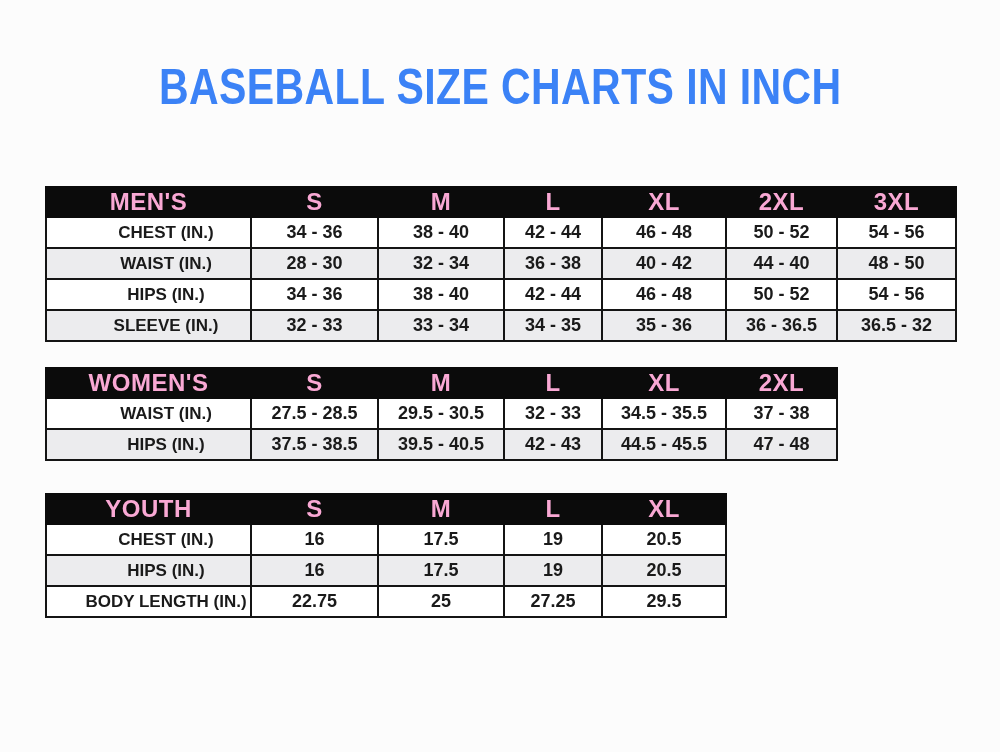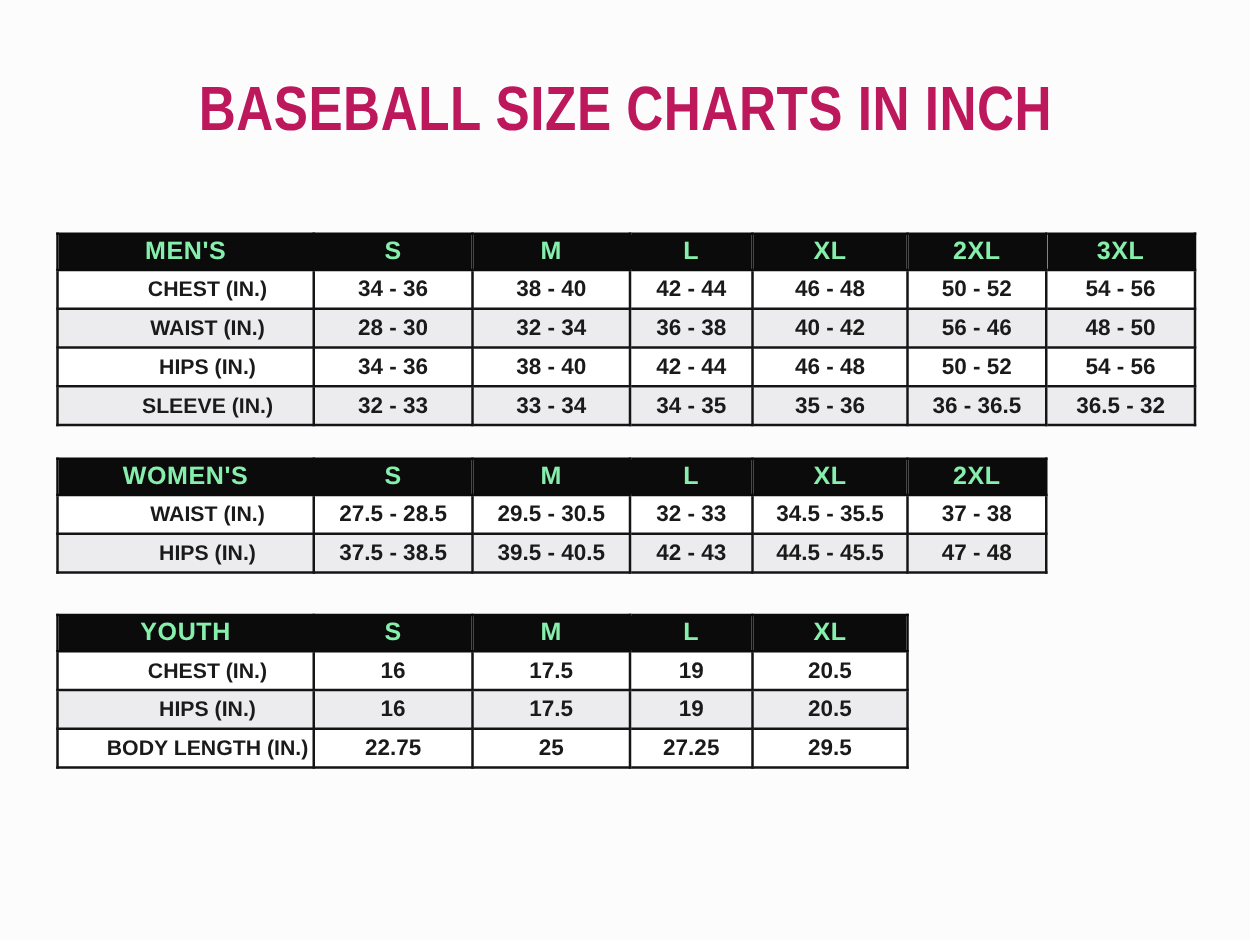--- a/index.html
+++ b/index.html
@@ -19,21 +19,21 @@
     height: 752px;
     position: relative;
   }
   h1.page-title {
     margin: 0;
     padding-top: 62px;
     text-align: center;
     font-size: 50px;
     line-height: 1.0;
     font-weight: bold;
-    color: #be185d;
+    color: #3b82f6;
     white-space: nowrap;
   }
   h1.page-title .title-inner {
     display: inline-block;
     transform: scaleX(0.82);
     transform-origin: center;
     letter-spacing: 0.5px;
   }
   .tables {
     margin-left: 45px;
@@ -51,23 +51,23 @@
     border: 2px solid #141414;
     text-align: center;
     vertical-align: middle;
     padding: 0;
     font-weight: bold;
     white-space: nowrap;
     overflow: hidden;
   }
   .size-table thead th {
     background: #0b0b0b;
-    color: #86efac;
+    color: #f9a8d4;
     height: 27px;
-    font-size: 20px;
+    font-size: 24px;
     letter-spacing: 0.5px;
     border-color: #0b0b0b;
   }
   .size-table tbody th,
   .size-table tbody td {
     height: 29px;
     font-size: 18px;
     color: #1a1a1a;
   }
   .size-table tbody th {
@@ -116,21 +116,21 @@
             <td>46 - 48</td>
             <td>50 - 52</td>
             <td>54 - 56</td>
           </tr>
           <tr>
             <th>WAIST (IN.)</th>
             <td>28 - 30</td>
             <td>32 - 34</td>
             <td>36 - 38</td>
             <td>40 - 42</td>
-            <td>56 - 46</td>
+            <td>44 - 40</td>
             <td>48 - 50</td>
           </tr>
           <tr>
             <th>HIPS (IN.)</th>
             <td>34 - 36</td>
             <td>38 - 40</td>
             <td>42 - 44</td>
             <td>46 - 48</td>
             <td>50 - 52</td>
             <td>54 - 56</td>

